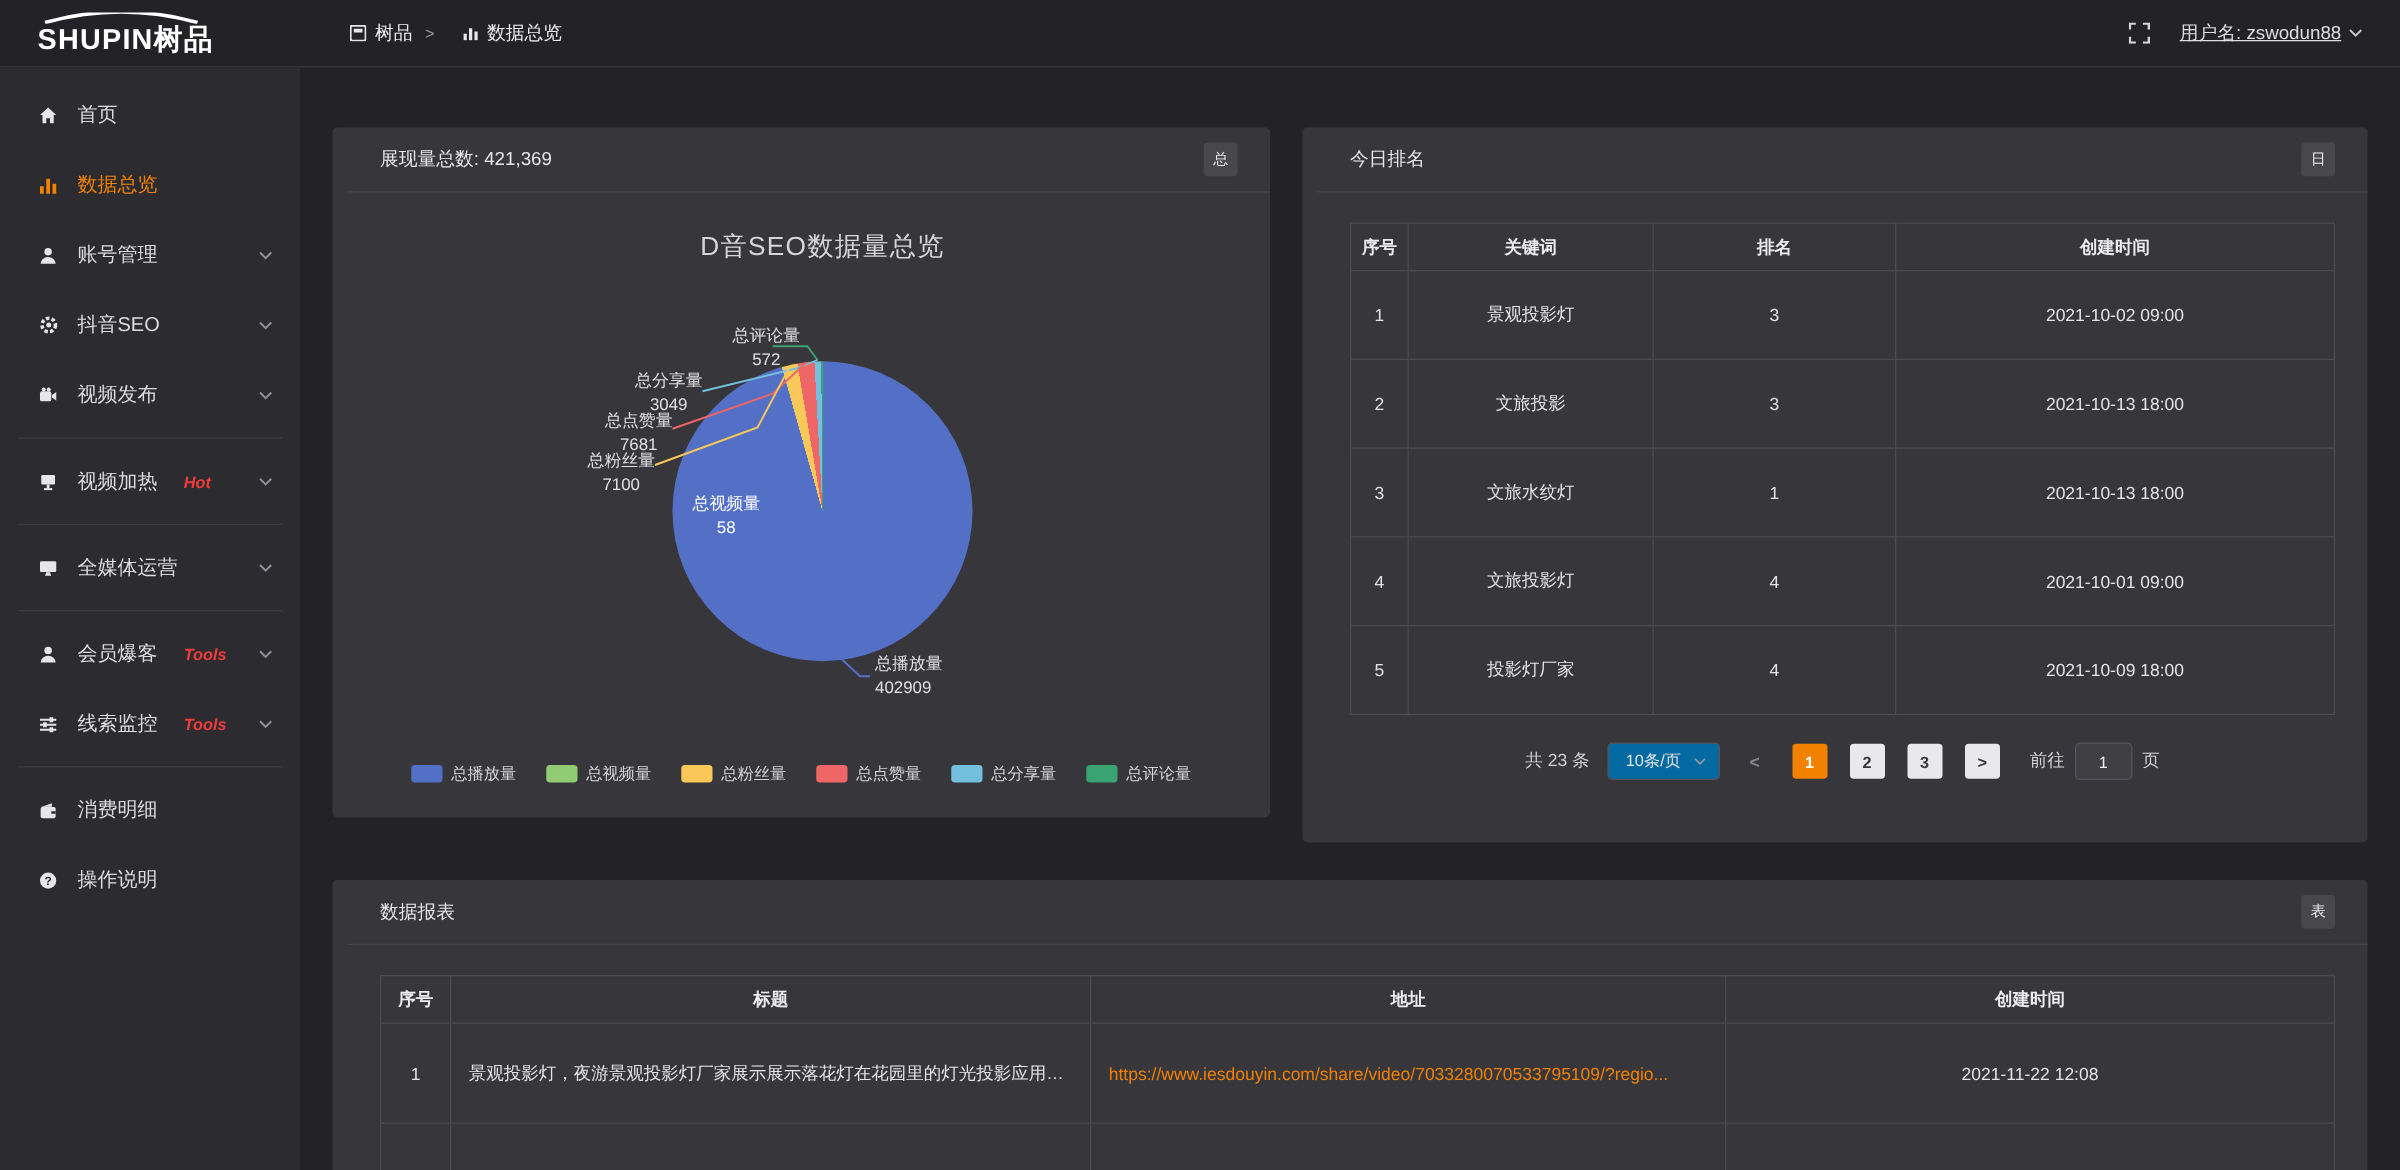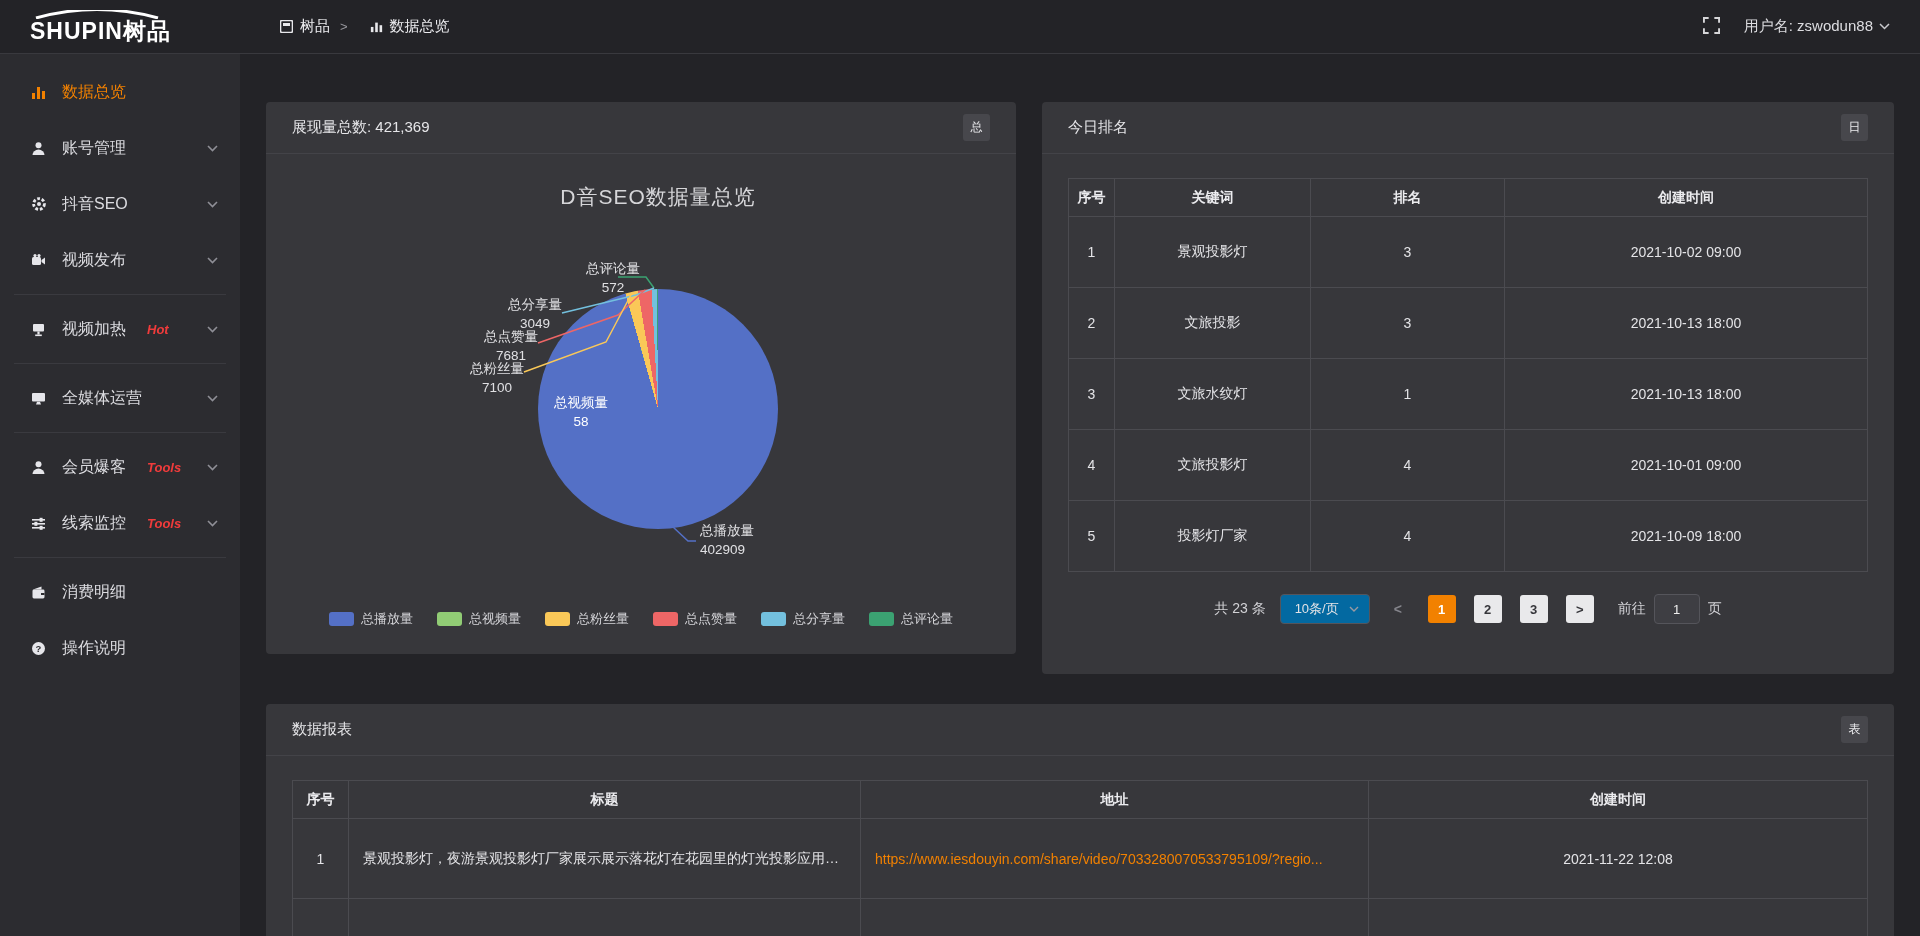--- a/index.html
+++ b/index.html
@@ -15,21 +15,21 @@
     position:absolute; top:0; left:0; right:0; height:54px;
     display:flex; align-items:center; background:#232327;
     border-bottom:1px solid #39393e; z-index:5;
   }
   .logo { width:240px; padding-left:30px; display:flex; flex-direction:column; }
   .logo svg { margin-left:2px; }
   .logo-text { color:#fff; font-weight:800; font-size:23px; letter-spacing:1px; line-height:24px; }
   .breadcrumb { display:flex; align-items:center; gap:10px; margin-left:28px; font-size:15px; color:#ececef; }
   .crumb { display:flex; align-items:center; gap:7px;margin-left:12px; }
   .crumb-sep { color:#97979d; font-size:13px; }
-  .topbar-right { margin-left:auto; display:flex; align-items:flex-start; gap:24px; padding-right:30px; font-size:15px; color:#dddde1; }
+  .topbar-right { margin-left:auto; display:flex; align-items:center; gap:24px; padding-right:30px; font-size:15px; color:#dddde1;text-decoration:underline; }
   .user-entry { display:flex; align-items:center; gap:6px; cursor:pointer; }
 
   
   .sidebar {
     position:absolute; top:54px; left:0; bottom:0; width:240px;
     background:var(--side); padding-top:10px;
   }
   .side-item {
     height:56px; display:flex; align-items:center; gap:15px;
     padding:0 22px 0 30px; font-size:16px; color:#dcdce0; cursor:pointer;
@@ -45,21 +45,21 @@
   
   .main { position:absolute; top:54px; left:240px; right:0; bottom:-200px; padding:24px 26px 0; }
   .tabs { display:flex; gap:10px; }
   .tab {
     height:36px; padding:0 20px; border:none; border-radius:3px;
     background:#2b2b2f; color:#d6d6d9; font-size:14px; cursor:pointer;
     font-family:inherit;
   }
   .tab.active { background:var(--accent); color:#fff; font-weight:700; }
 
-  .panel { background:var(--panel); border-radius:4px; position:relative; }
+  .panel { background:var(--panel); border-radius:4px; position:relative;padding-left:12px; }
   .panel-head {
     height:52px; padding:0 26px; display:flex; align-items:center;
     justify-content:space-between; border-bottom:1px solid #434348;
   }
   .panel-title { font-size:15px; color:#e6e6e9; }
   .corner-btn {
     width:27px; height:27px; border:none; border-radius:3px; background:#47474c;
     color:#ebebee; font-size:12px; cursor:pointer; font-family:inherit;
   }
 
@@ -166,20 +166,28 @@
     <span class="user-entry">
       <span>用户名: zswodun88</span>
       <svg width="11" height="7" viewBox="0 0 11 7" fill="none">
         <polyline points="1,1 5.5,5.5 10,1" stroke="#c9c9cd" stroke-width="1.5"></polyline>
       </svg>
     </span>
   </div>
 </header>
 
 <aside class="sidebar">
+  <div class="side-item">
+    <span class="ico">
+      <svg width="15" height="15" viewBox="0 0 15 15" fill="currentColor">
+          <path d="M7.5 1 L14 7 H12 V13.5 H9 V9.5 H6 V13.5 H3 V7 H1 Z"></path>
+        </svg>
+    </span>
+    <span>首页</span>
+  </div>
 
   <div class="side-item active">
     <span class="ico">
       <svg width="15" height="15" viewBox="0 0 15 15" fill="currentColor">
           <rect x="1" y="8" width="3" height="6"></rect>
           <rect x="6" y="2" width="3" height="12"></rect>
           <rect x="11" y="6" width="3" height="8"></rect>
         </svg>
     </span>
     <span>数据总览</span>

